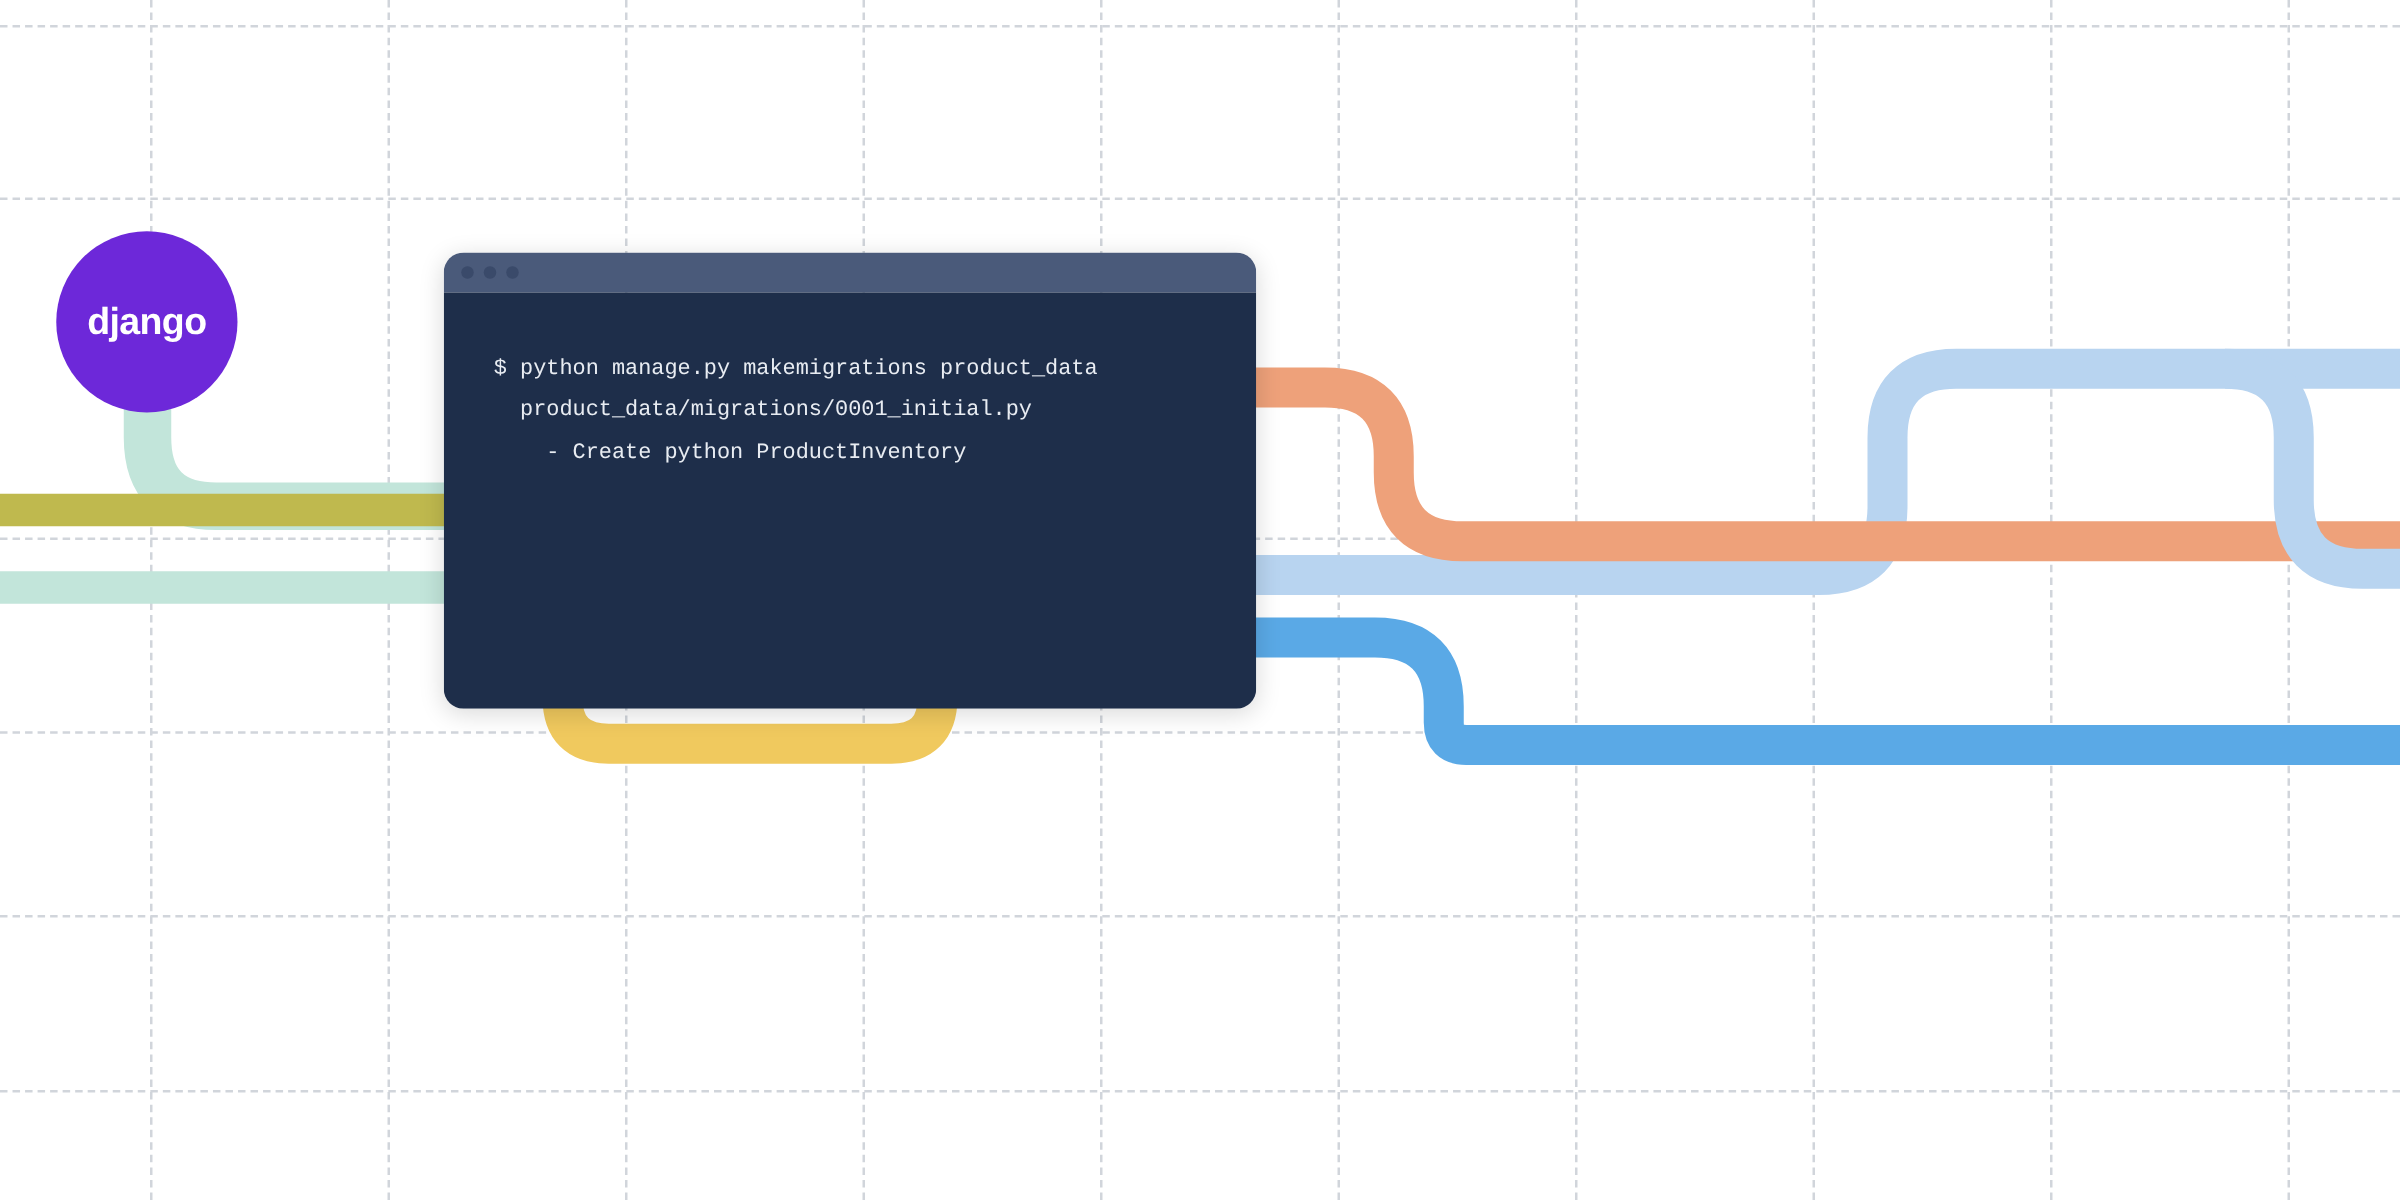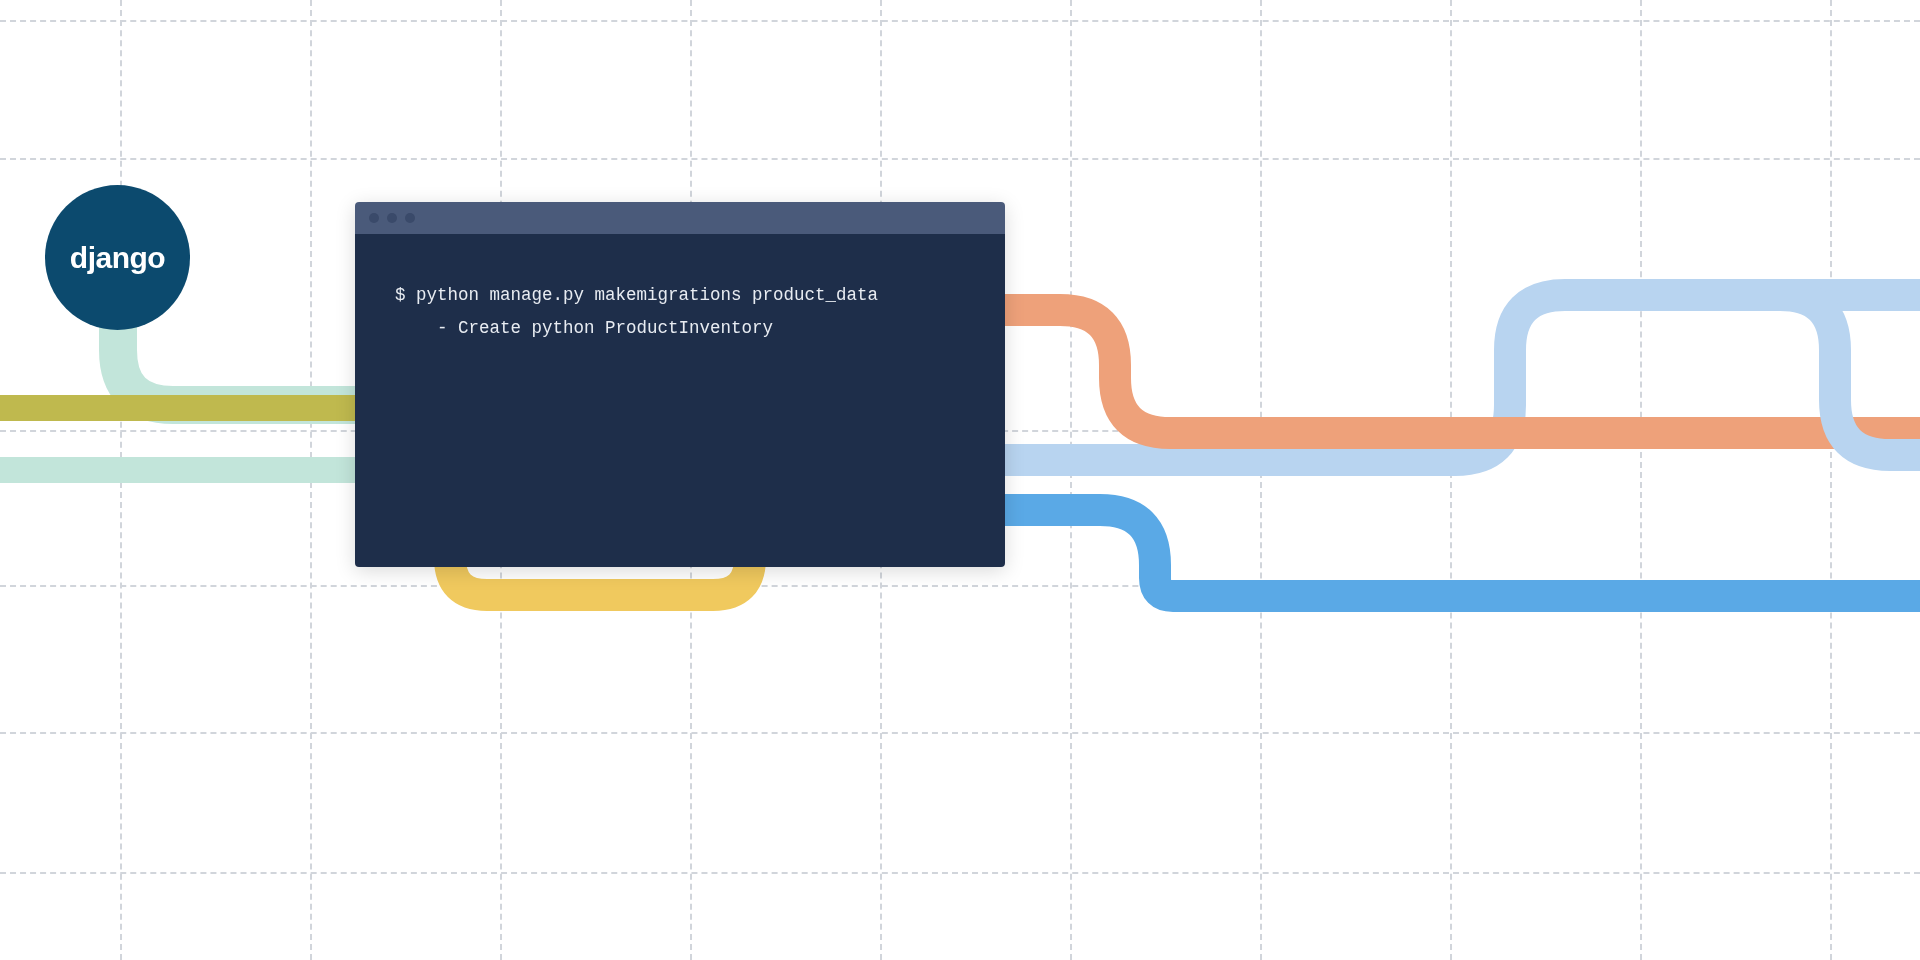--- a/index.html
+++ b/index.html
@@ -20,40 +20,40 @@
 
 .paths { position: absolute; inset: 0; }
 
 .django-badge {
   position: absolute;
   left: 45px;
   top: 185px;
   width: 145px;
   height: 145px;
   border-radius: 50%;
-  background: #0c4a6e;
+  background: #6d28d9;
   display: flex;
   align-items: center;
   justify-content: center;
   z-index: 5;
 }
 .django-badge span {
   color: #ffffff;
   font-weight: 700;
   font-size: 30px;
   letter-spacing: -0.5px;
 }
 
 .terminal {
   position: absolute;
   left: 355px;
   top: 202px;
   width: 650px;
   height: 365px;
-  border-radius: 4px;
+  border-radius: 16px;
   overflow: hidden;
   box-shadow: 0 4px 20px rgba(0,0,0,0.15);
   z-index: 10;
 }
 .terminal-titlebar {
   height: 32px;
   background: #4a5a7a;
   display: flex;
   align-items: center;
   padding-left: 14px;
@@ -131,15 +131,16 @@
 </div>
 
 <div class="terminal">
   <div class="terminal-titlebar">
     <div class="terminal-dot"></div>
     <div class="terminal-dot"></div>
     <div class="terminal-dot"></div>
   </div>
   <div class="terminal-body">
     <div class="line"><span>$ </span><span>python manage.py makemigrations product_data</span></div>
+    <div class="line">  product_data/migrations/0001_initial.py</div>
     <div class="line">    - Create python ProductInventory</div>
   </div>
 </div>
 
 </body></html>

